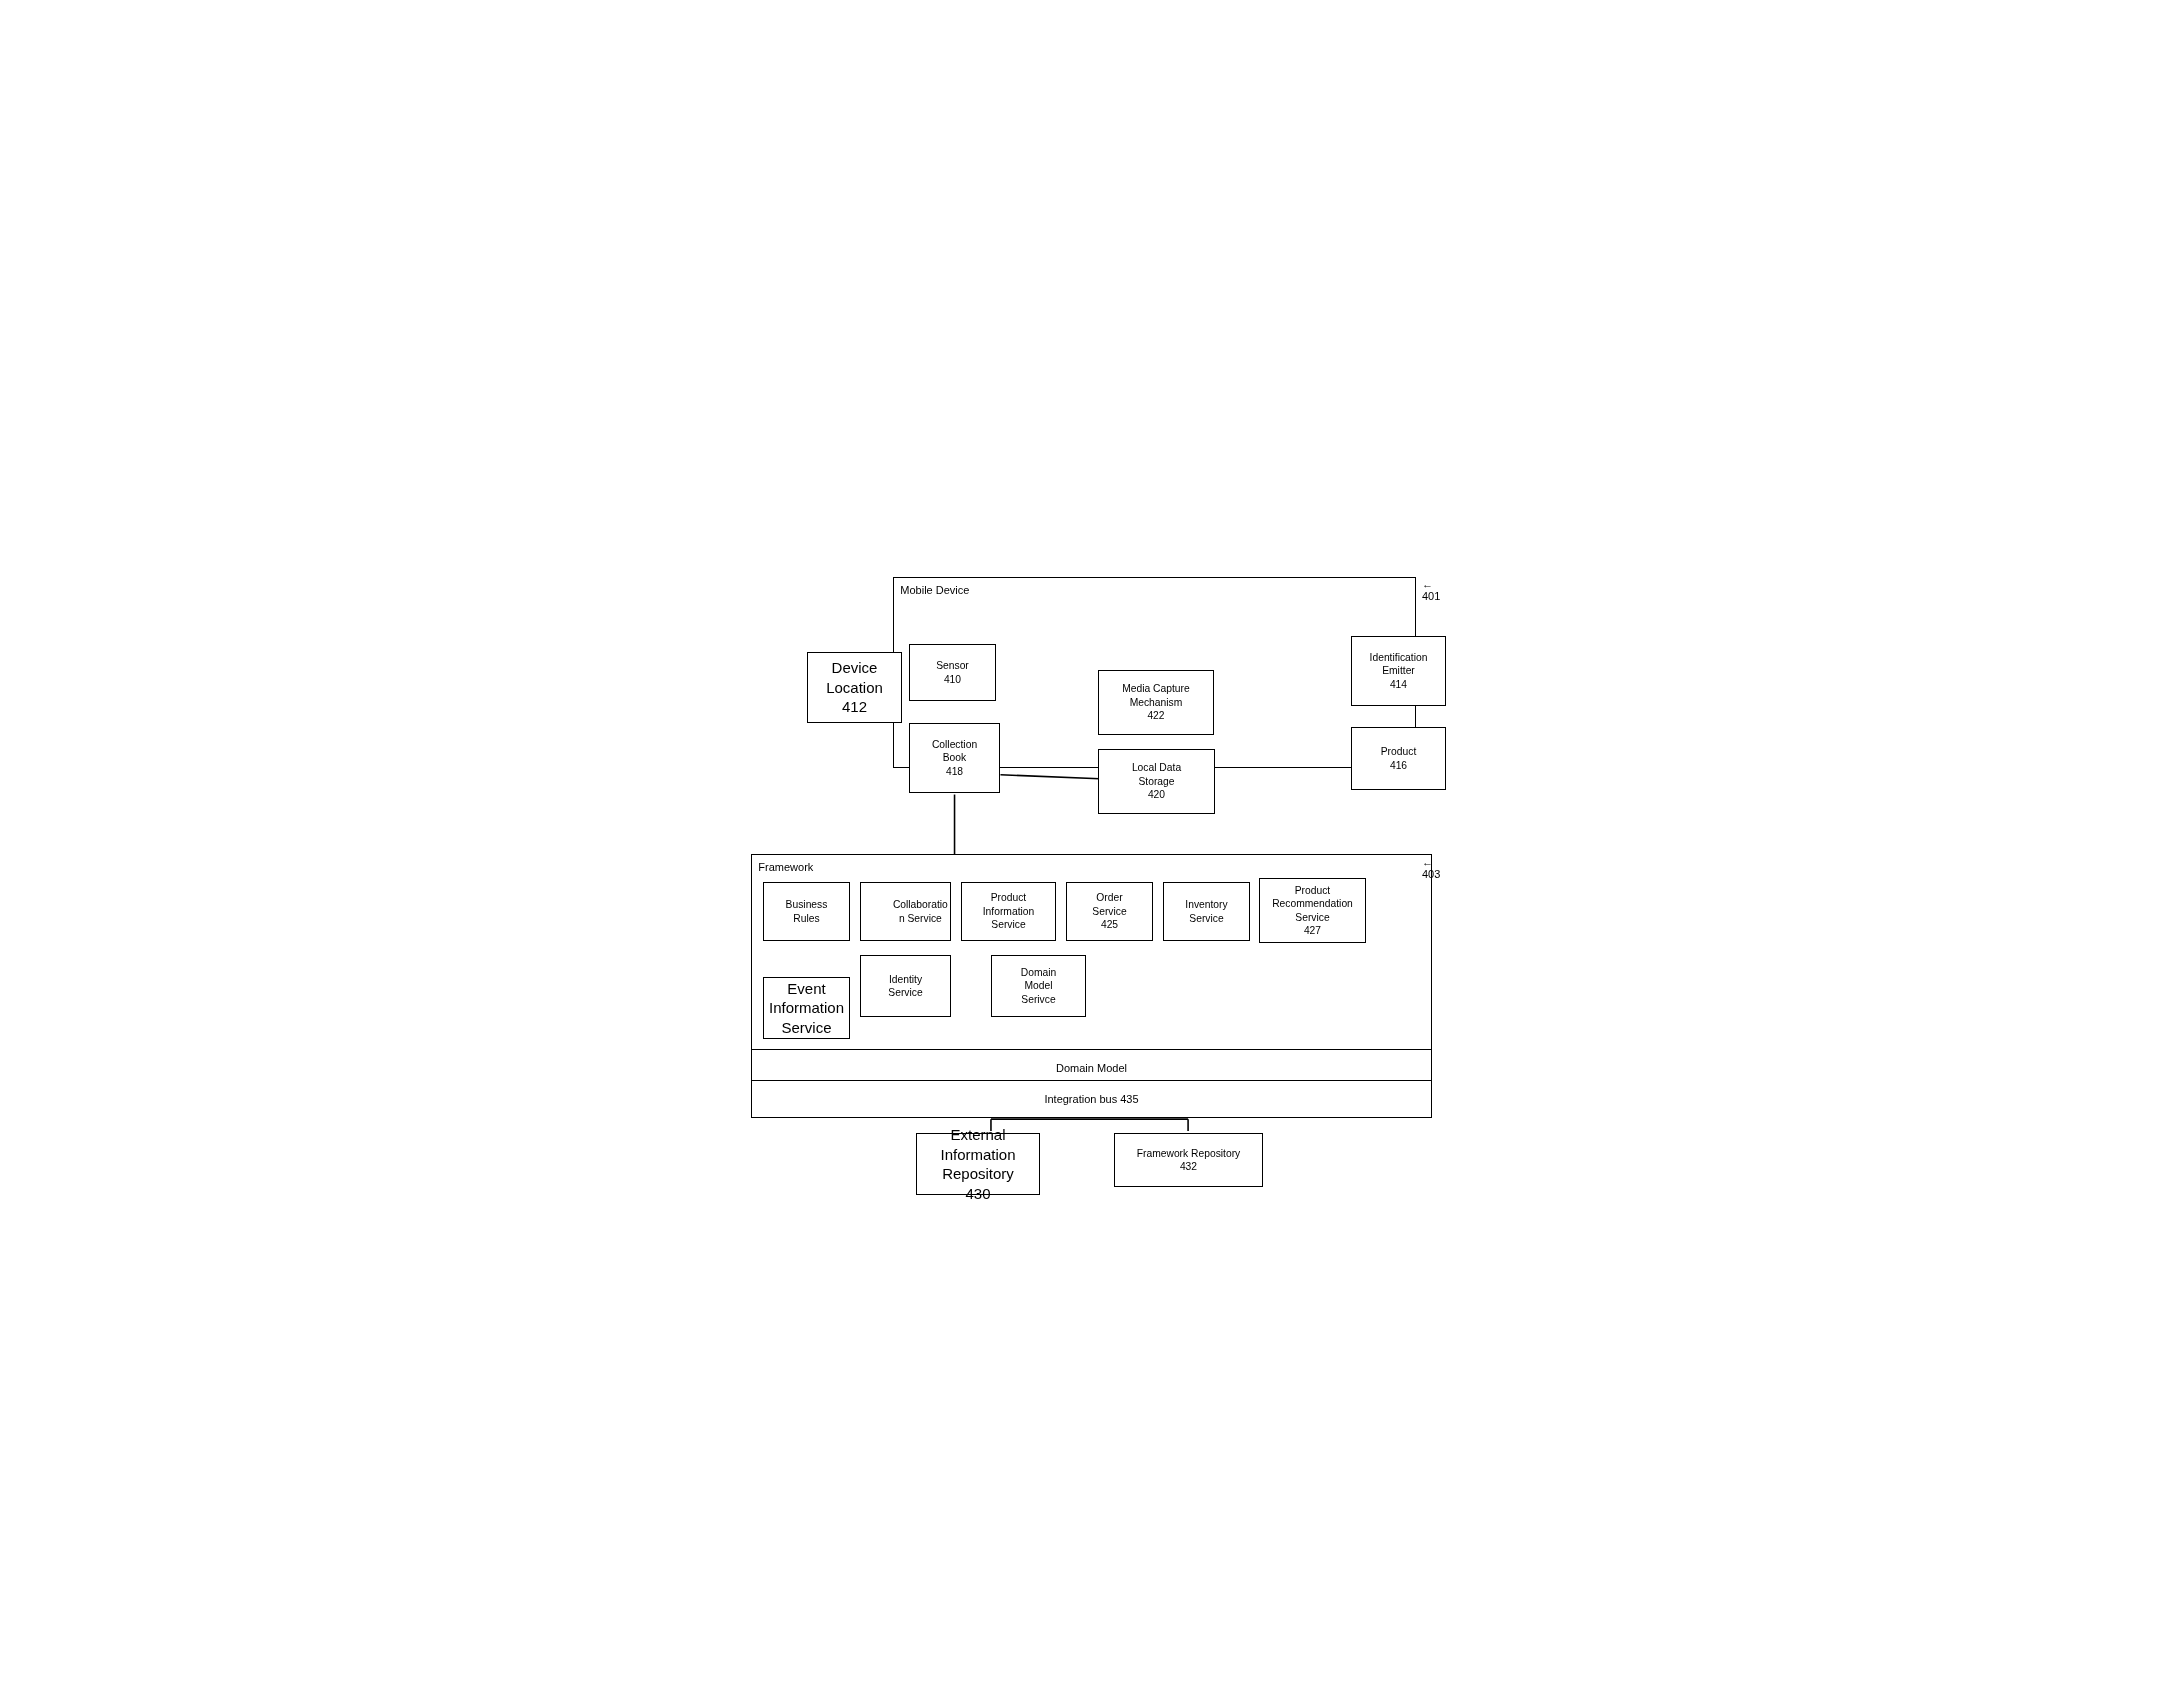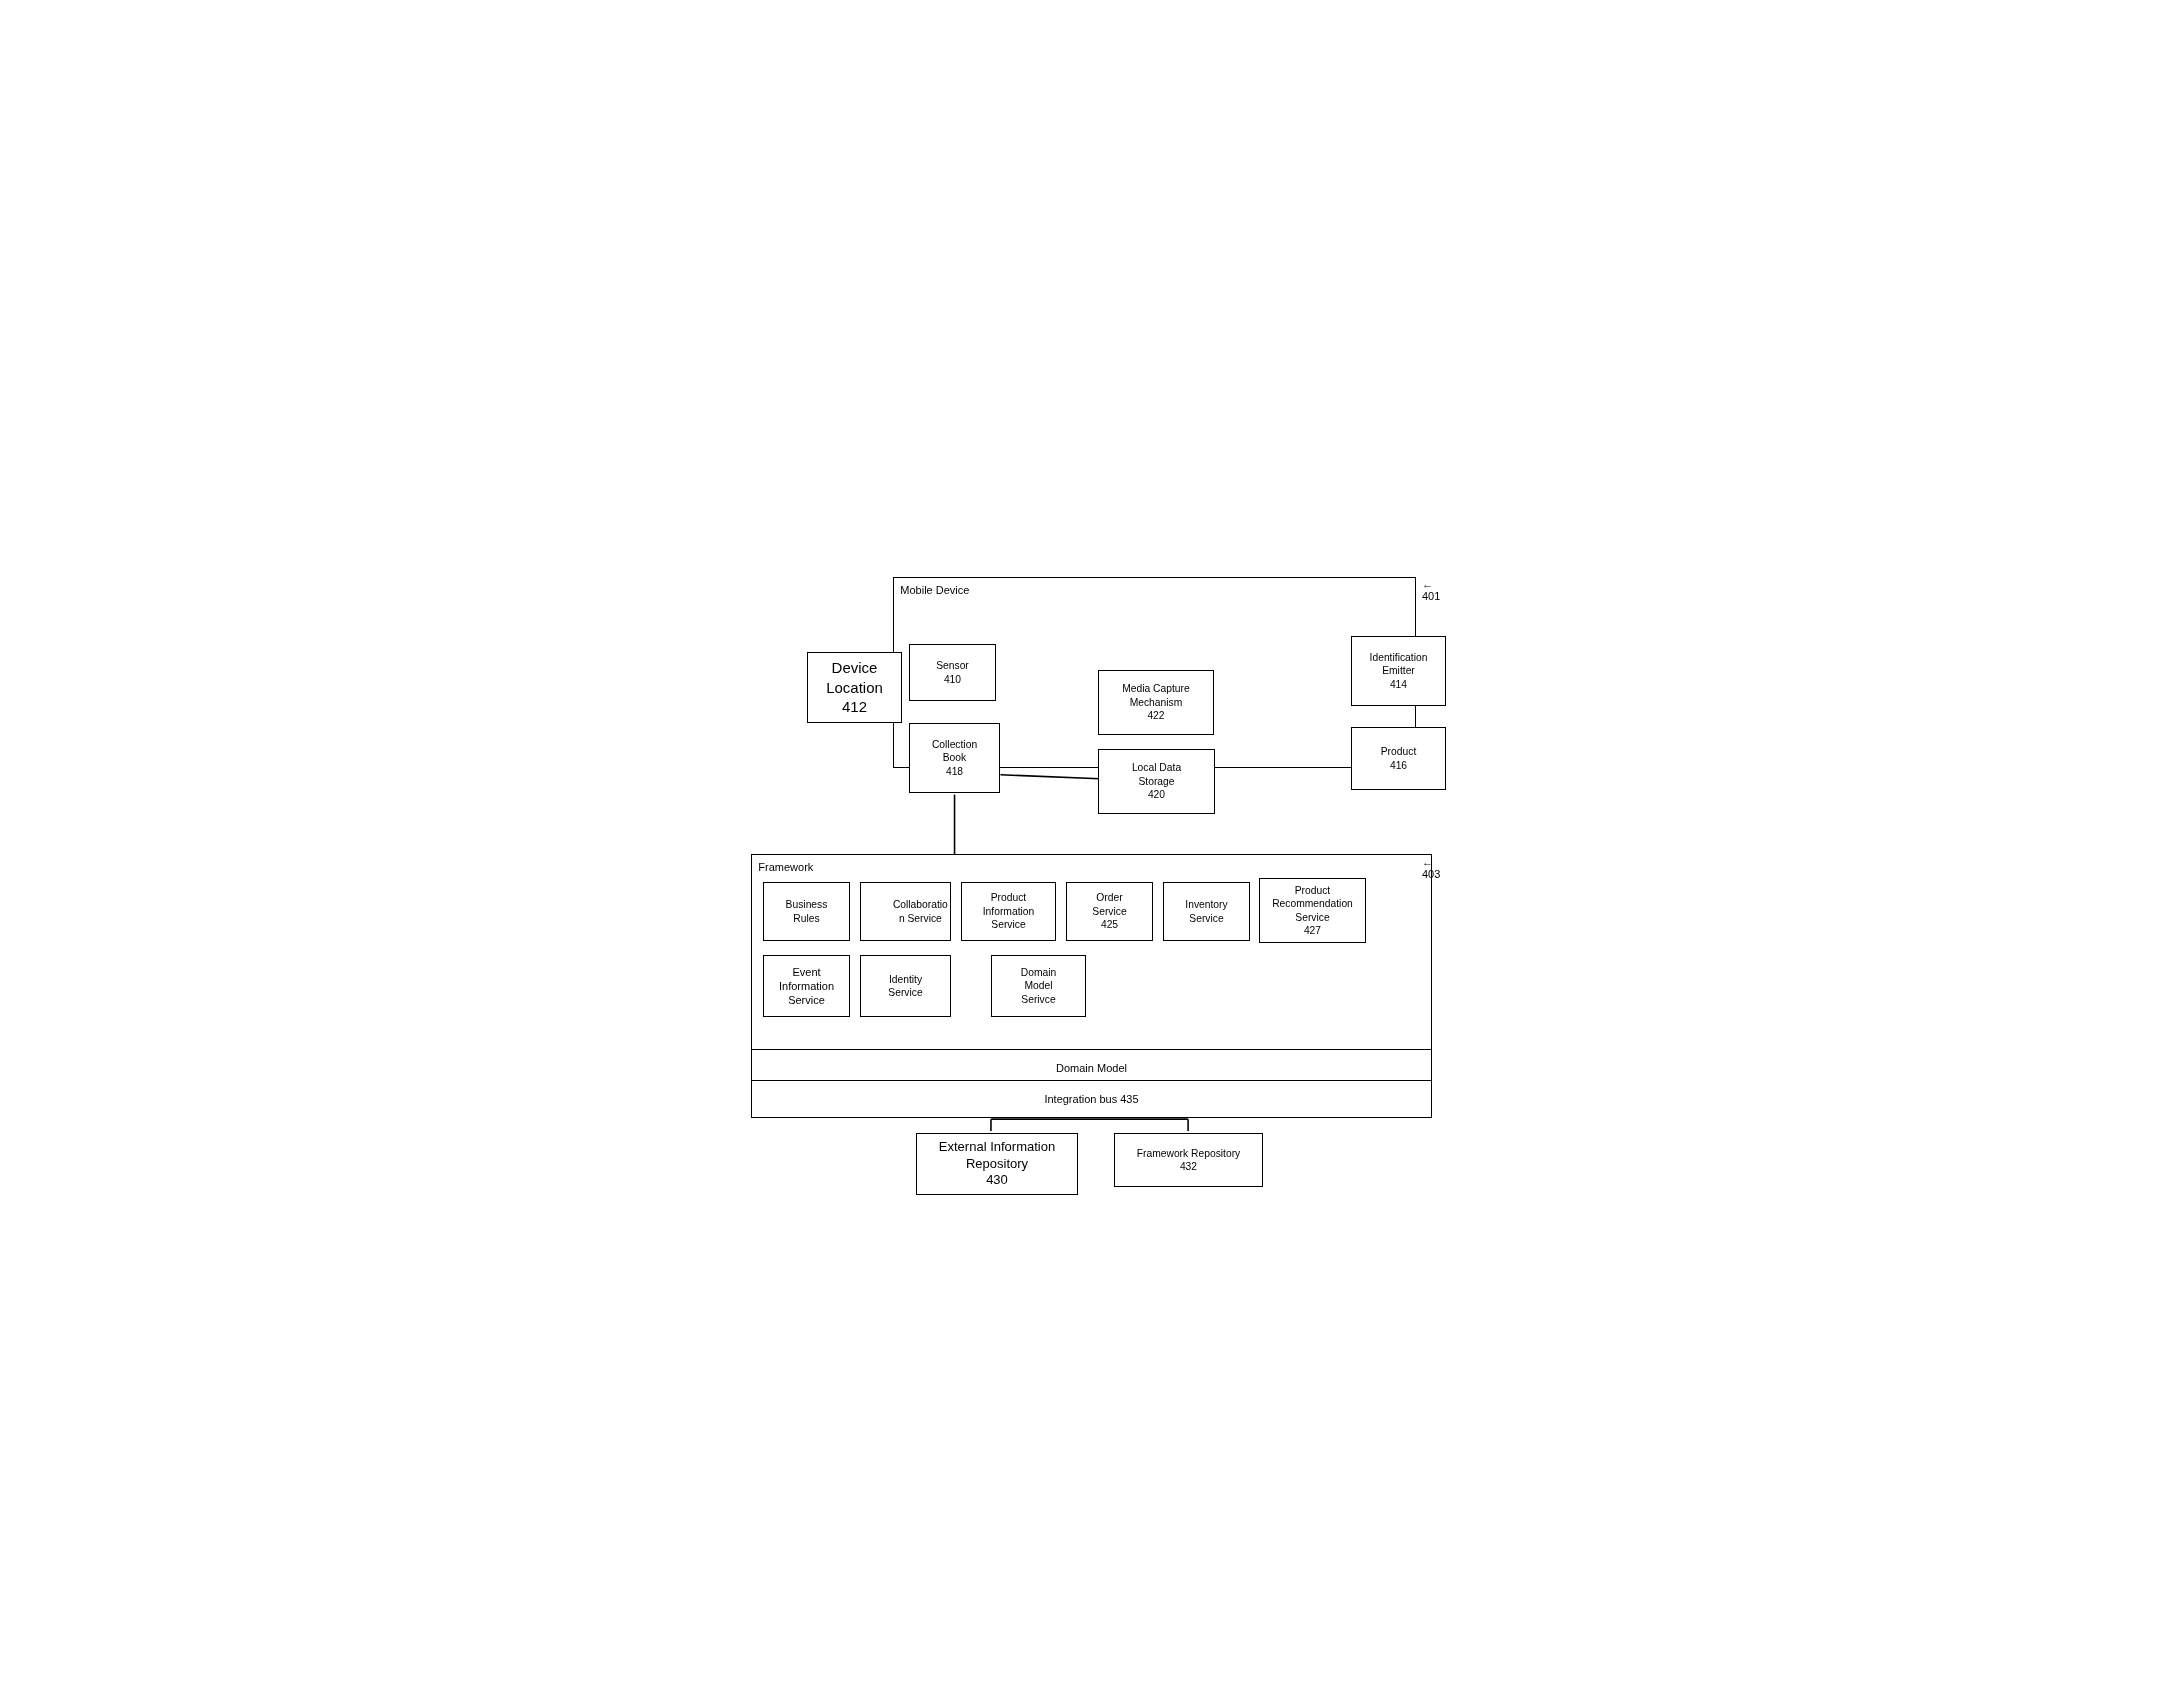--- a/index.html
+++ b/index.html
@@ -144,33 +144,33 @@
   </div>
 
   <div class="box" style="left:428px; top:321px; width:87px; height:59px; font-size:10.3px;">
     <span>Inventory<br>Service</span>
   </div>
 
   <div class="box" style="left:524px; top:317px; width:107px; height:65px; font-size:10.3px;">
     <span>Product<br>Recommendation<br>Service<br>427</span>
   </div>
 
-  <div class="box" style="left:28px; top:394px; width:87px; height:62px; font-size:11px;">
+  <div class="box" style="left:28px; top:416px; width:87px; height:62px; font-size:15px;">
     <span>Event<br>Information<br>Service</span>
   </div>
 
   <div class="box" style="left:125px; top:394px; width:91px; height:62px; font-size:10.3px;">
     <span>Identity<br>Service</span>
   </div>
 
   <div class="box" style="left:226px; top:394px; width:95px; height:62px; font-size:10.3px;margin-left:30px;">
     <span>Domain<br>Model<br>Serivce</span>
   </div>
 
-  <div class="box" style="left:181px; top:572px; width:162px; height:62px; font-size:13px;">
+  <div class="box" style="left:181px; top:572px; width:124px; height:62px; font-size:15px;">
     <span>External Information<br>Repository<br>430</span>
   </div>
 
   <div class="box" style="left:379px; top:572px; width:149px; height:54px; font-size:10.3px;">
     <span>Framework Repository<br>432</span>
   </div>
 
   <div style="position:absolute; left:687px; top:17.4px; font-size:11px;">
     ← <span>401</span>
   </div>

